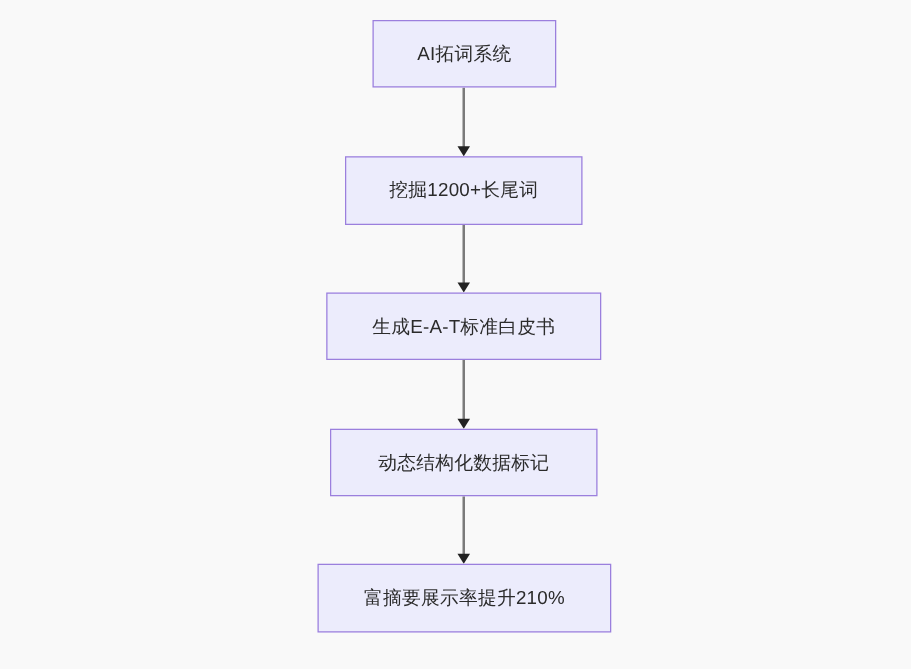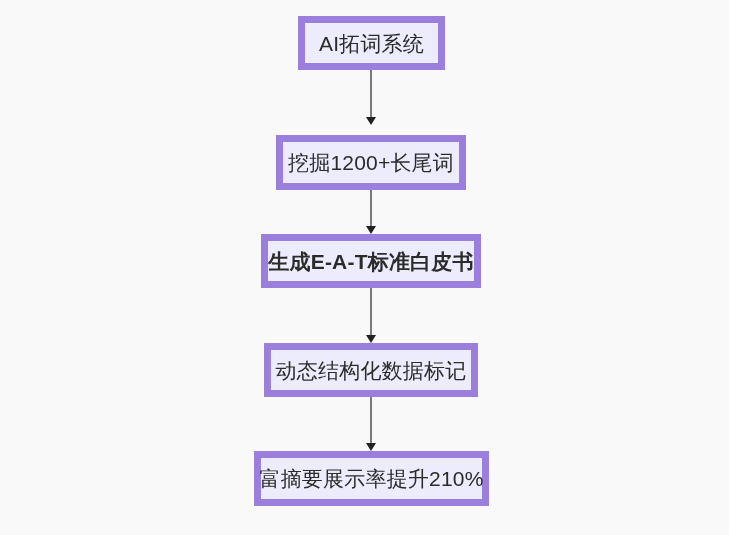--- a/index.html
+++ b/index.html
@@ -15,26 +15,26 @@
   }
   #flowchart {
     position: relative;
     width: 729px;
     height: 535px;
   }
   .node {
     position: absolute;
     box-sizing: border-box;
     background: #ececfc;
-    border: 7px solid #d946ef;
+    border: 1px solid #d946ef;
     display: flex;
     align-items: center;
     justify-content: center;
     color: #2b2b2b;
-    font-size: 21px;
+    font-size: 15px;
     line-height: 1;
     letter-spacing: 0.2px;
     white-space: nowrap;
   }
   .node-label {
     display: block;
   }
   .edge {
     position: absolute;
     width: 0;
@@ -74,24 +74,24 @@
       <div class="edge-line" style="height: 48px; background: rgb(123, 123, 123);"></div>
       <div class="edge-head" style="top: 47px; border-top-color: rgb(34, 34, 34);"></div>
     </div>
     <div class="edge" style="left: 371px; top: 397px; height: 54px;">
       <div class="edge-line" style="height: 47px; background: rgb(123, 123, 123);"></div>
       <div class="edge-head" style="top: 46px; border-top-color: rgb(34, 34, 34);"></div>
     </div>
     <div class="node" style="left: 298px; top: 16px; width: 147px; height: 54px; background: rgb(236, 236, 252); border-color: rgb(155, 127, 221); color: rgb(43, 43, 43);">
       <span class="node-label">AI拓词系统</span>
     </div>
-    <div class="node" style="left: 276px; top: 125px; width: 190px; height: 55px; background: rgb(236, 236, 252); border-color: rgb(155, 127, 221); color: rgb(43, 43, 43); margin-top: 10px;">
+    <div class="node" style="left: 276px; top: 125px; width: 190px; height: 55px; background: rgb(236, 236, 252); border-color: rgb(155, 127, 221); color: rgb(43, 43, 43);">
       <span class="node-label">挖掘1200+长尾词</span>
     </div>
-    <div class="node" style="left: 261px; top: 234px; width: 220px; height: 54px; background: rgb(236, 236, 252); border-color: rgb(155, 127, 221); color: rgb(43, 43, 43); font-weight: bold;">
+    <div class="node" style="left: 261px; top: 234px; width: 220px; height: 54px; background: rgb(236, 236, 252); border-color: rgb(155, 127, 221); color: rgb(43, 43, 43);">
       <span class="node-label">生成E-A-T标准白皮书</span>
     </div>
     <div class="node" style="left: 264px; top: 343px; width: 214px; height: 54px; background: rgb(236, 236, 252); border-color: rgb(155, 127, 221); color: rgb(43, 43, 43);">
       <span class="node-label">动态结构化数据标记</span>
     </div>
     <div class="node" style="left: 254px; top: 451px; width: 235px; height: 55px; background: rgb(236, 236, 252); border-color: rgb(155, 127, 221); color: rgb(43, 43, 43); justify-content: center;">
       <span class="node-label">富摘要展示率提升210%</span>
     </div>
   </div>
 

